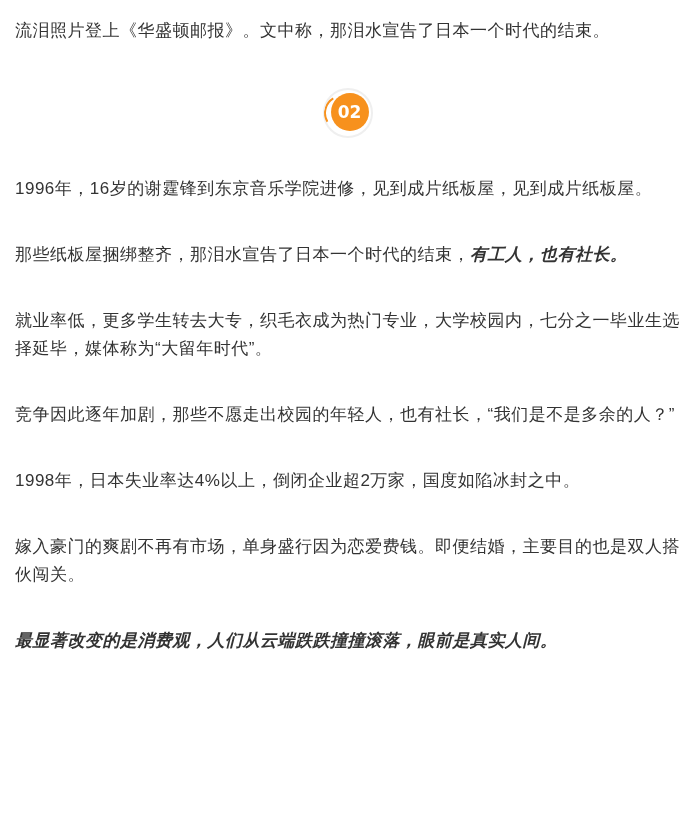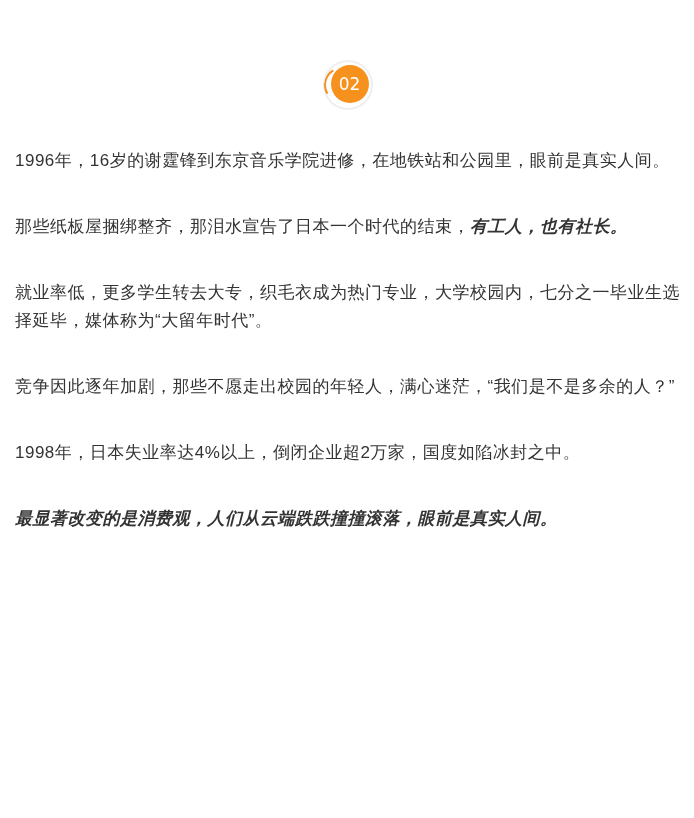--- a/index.html
+++ b/index.html
@@ -43,40 +43,42 @@
     transform:rotate(14deg);
   }
   .badge-core {
     position:absolute;
     top:3px; left:6px;
     width:38px; height:38px;
     border-radius:50%;
     background:var(--accent);
     color:#ffffff;
     font-size:17px;
-    font-weight:400;
+    font-weight:700;
     display:flex; align-items:center; justify-content:center;
     font-family:"DejaVu Sans","Liberation Sans",sans-serif;
   }
 </style>
 </head>
 <body>
 
 <main>
 
+  <p class="para">流泪照片登上《华盛顿邮报》。文中称，那泪水宣告了日本一个时代的结束。</p>
 
   <div class="badge-wrap">
     <div class="badge-ring">
       <span class="badge-arc"></span>
       <span class="badge-core">02</span>
     </div>
   </div>
 
   <div id="paragraphs">
-      <p class="para"><span>1996年，16岁的谢霆锋到东京音乐学院进修，在地铁站和公园里，眼前是真实人间。</span></p>
+      <p class="para"><span>1996年，16岁的谢霆锋到东京音乐学院进修，见到成片纸板屋，见到成片纸板屋。</span></p>
       <p class="para"><span>那些纸板屋捆绑整齐，那泪水宣告了日本一个时代的结束，</span><span class="b">有工人，也有社长。</span></p>
       <p class="para"><span>就业率低，更多学生转去大专，织毛衣成为热门专业，大学校园内，七分之一毕业生选择延毕，媒体称为“大留年时代”。</span></p>
-      <p class="para"><span>竞争因此逐年加剧，那些不愿走出校园的年轻人，满心迷茫，“我们是不是多余的人？”</span></p>
+      <p class="para"><span>竞争因此逐年加剧，那些不愿走出校园的年轻人，也有社长，“我们是不是多余的人？”</span></p>
       <p class="para"><span>1998年，日本失业率达4%以上，倒闭企业超2万家，国度如陷冰封之中。</span></p>
+      <p class="para"><span>嫁入豪门的爽剧不再有市场，单身盛行因为恋爱费钱。即便结婚，主要目的也是双人搭伙闯关。</span></p>
       <p class="para"><span class="b">最显著改变的是消费观，人们从云端跌跌撞撞滚落，眼前是真实人间。</span></p>
     </div>
 
 </main>
 
 </body></html>

